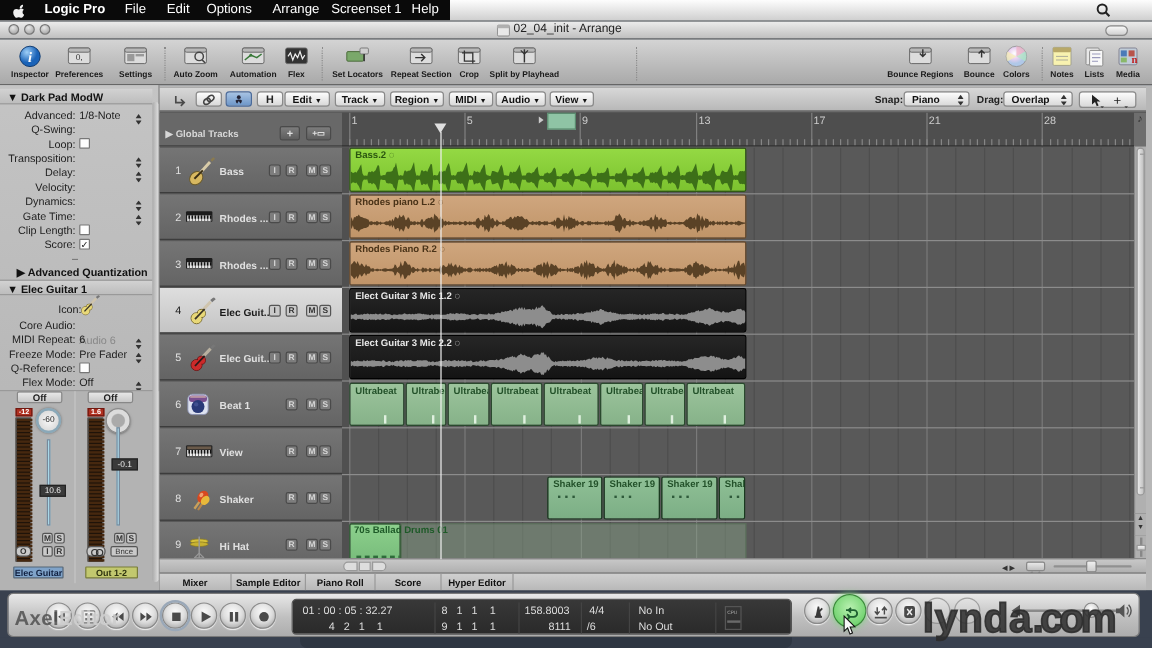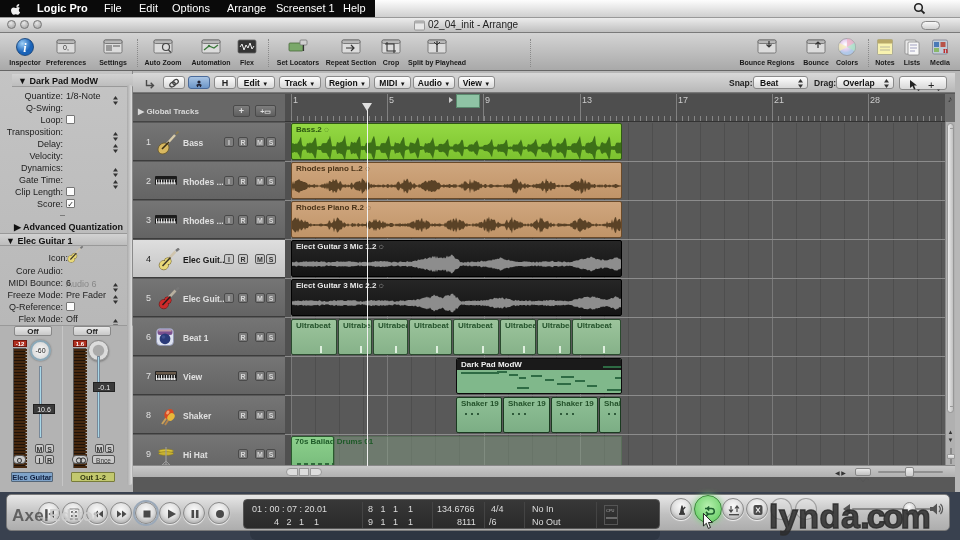--- a/index.html
+++ b/index.html
@@ -185,25 +185,25 @@
     </div>
     <div style="position:absolute;left:137px;top:6px;width:1px;height:28px;border-left:1px dotted #8a8a8a"></div>
     <div style="position:absolute;left:268px;top:6px;width:1px;height:28px;border-left:1px dotted #8a8a8a"></div>
     <div style="position:absolute;left:530px;top:6px;width:1px;height:28px;border-left:1px dotted #8a8a8a"></div>
     <div style="position:absolute;left:868px;top:6px;width:1px;height:28px;border-left:1px dotted #8a8a8a"></div>
   </div>
 
 <div class="abs" style="left:0;top:71px;width:960px;height:421px;background:#b7b7b7"></div>
 
 <div class="abs" style="left:0;top:71px;width:133px;height:421px;background:linear-gradient(#c4c4c4,#b0b0b0);border-right:1px solid #8a8a8a">
-<div style="position:absolute;left:12px;top:3px;width:127px;height:13px;background:linear-gradient(#d2d2d2,#bdbdbd);border-bottom:1px solid #999">
+<div style="position:absolute;left:0;top:3px;width:127px;height:13px;background:linear-gradient(#d2d2d2,#bdbdbd);border-bottom:1px solid #999">
       <span style="position:absolute;left:6px;top:2px;color:#111;font:bold 9px 'Liberation Sans',sans-serif">▼ Dark Pad ModW</span>
     </div>
     <div style="position:absolute;left:0;top:19px;width:127px;height:12px">
-      <div style="position:absolute;right:64px;top:1px;color:#222;font:9px 'Liberation Sans',sans-serif;white-space:nowrap">Quantize:</div>
+      <div style="position:absolute;right:64px;top:1px;color:#222;font:9px 'Liberation Sans',sans-serif;white-space:nowrap">Advanced:</div>
       <div style="position:absolute;left:66px;top:1px;color:#222;font:9px 'Liberation Sans',sans-serif;white-space:nowrap">1/8-Note</div>
       <div style="position:absolute;right:9px;top:1px"><svg width="5" height="9" viewBox="0 0 5 9">
           <path d="M2.5 0 L5 3.5 H0 Z" fill="#333"></path>
           <path d="M2.5 9 L5 5.5 H0 Z" fill="#333"></path>
         </svg></div>
     </div>
     <div style="position:absolute;left:0;top:31px;width:127px;height:12px">
       <div style="position:absolute;right:64px;top:1px;color:#222;font:9px 'Liberation Sans',sans-serif;white-space:nowrap">Q-Swing:</div>
     </div>
     <div style="position:absolute;left:0;top:43px;width:127px;height:12px">
@@ -266,21 +266,21 @@
           <circle cx="13.8" cy="13.2" r="2.9" fill="#e8d878"></circle>
           <circle cx="9.8" cy="17.2" r="4.1" fill="#e8d878"></circle>
           <line x1="16.5" y1="9.5" x2="8.5" y2="18" stroke="#3a3426" stroke-width="1.5"></line>
         </svg></div>
     </div>
     <div style="position:absolute;left:0;top:194px;width:127px;height:12px">
       <div style="position:absolute;right:64px;top:1px;color:#222;font:9px 'Liberation Sans',sans-serif;white-space:nowrap">Core Audio:</div>
       <div style="position:absolute;left:66px;top:14px;color:#888;font:9px 'Liberation Sans',sans-serif;white-space:nowrap">Audio 6</div>
     </div>
     <div style="position:absolute;left:0;top:206px;width:127px;height:12px">
-      <div style="position:absolute;right:64px;top:1px;color:#222;font:9px 'Liberation Sans',sans-serif;white-space:nowrap">MIDI Bounce:</div>
+      <div style="position:absolute;right:64px;top:1px;color:#222;font:9px 'Liberation Sans',sans-serif;white-space:nowrap">MIDI Repeat:</div>
       <div style="position:absolute;left:66px;top:1px;color:#222;font:9px 'Liberation Sans',sans-serif;white-space:nowrap">6</div>
       <div style="position:absolute;right:9px;top:1px"><svg width="5" height="9" viewBox="0 0 5 9">
           <path d="M2.5 0 L5 3.5 H0 Z" fill="#333"></path>
           <path d="M2.5 9 L5 5.5 H0 Z" fill="#333"></path>
         </svg></div>
     </div>
     <div style="position:absolute;left:0;top:218px;width:127px;height:12px">
       <div style="position:absolute;right:64px;top:1px;color:#222;font:9px 'Liberation Sans',sans-serif;white-space:nowrap">Freeze Mode:</div>
       <div style="position:absolute;left:66px;top:1px;color:#222;font:9px 'Liberation Sans',sans-serif;white-space:nowrap">Pre Fader</div>
       <div style="position:absolute;right:9px;top:1px"><svg width="5" height="9" viewBox="0 0 5 9">
@@ -431,21 +431,21 @@
           <path d="M4 4 L2.2 7 M4 4 L5.8 7 M3 4.5 L1.5 5.5 M5 4.5 L6.5 5.5" stroke="#223" stroke-width="1.2"></path>
         </svg></div>
       <div style="position:absolute;left:81px;top:3px;width:22px;height:13px;background:linear-gradient(#fdfdfd,#d8d8d8);border:1px solid #8a8a8a;border-radius:3px;text-align:center;color:#222;font:bold 9px/13px 'Liberation Sans',sans-serif">H</div>
       <div style="position:absolute;left:104px;top:3px;width:38px;height:13px;background:linear-gradient(#fdfdfd,#d8d8d8);border:1px solid #8a8a8a;border-radius:3px;color:#111;font:bold 8.5px/13px 'Liberation Sans',sans-serif;text-align:center">Edit <span style="font-size:6px">▼</span></div>
       <div style="position:absolute;left:146px;top:3px;width:42px;height:13px;background:linear-gradient(#fdfdfd,#d8d8d8);border:1px solid #8a8a8a;border-radius:3px;color:#111;font:bold 8.5px/13px 'Liberation Sans',sans-serif;text-align:center">Track <span style="font-size:6px">▼</span></div>
       <div style="position:absolute;left:192px;top:3px;width:45px;height:13px;background:linear-gradient(#fdfdfd,#d8d8d8);border:1px solid #8a8a8a;border-radius:3px;color:#111;font:bold 8.5px/13px 'Liberation Sans',sans-serif;text-align:center">Region <span style="font-size:6px">▼</span></div>
       <div style="position:absolute;left:241px;top:3px;width:37px;height:13px;background:linear-gradient(#fdfdfd,#d8d8d8);border:1px solid #8a8a8a;border-radius:3px;color:#111;font:bold 8.5px/13px 'Liberation Sans',sans-serif;text-align:center">MIDI <span style="font-size:6px">▼</span></div>
       <div style="position:absolute;left:280px;top:3px;width:42px;height:13px;background:linear-gradient(#fdfdfd,#d8d8d8);border:1px solid #8a8a8a;border-radius:3px;color:#111;font:bold 8.5px/13px 'Liberation Sans',sans-serif;text-align:center">Audio <span style="font-size:6px">▼</span></div>
       <div style="position:absolute;left:325px;top:3px;width:37px;height:13px;background:linear-gradient(#fdfdfd,#d8d8d8);border:1px solid #8a8a8a;border-radius:3px;color:#111;font:bold 8.5px/13px 'Liberation Sans',sans-serif;text-align:center">View <span style="font-size:6px">▼</span></div>
       <div style="position:absolute;left:596px;top:5px;color:#222;font:bold 8.5px 'Liberation Sans',sans-serif">Snap:</div>
-      <div style="position:absolute;left:620px;top:3px;width:55px;height:13px;background:linear-gradient(#fdfdfd,#d8d8d8);border:1px solid #8a8a8a;border-radius:3px;color:#111;font:bold 8.5px/13px 'Liberation Sans',sans-serif;text-align:left"><span style="margin-left:6px">Beat</span><span style="position:absolute;right:4px;top:2px"><svg width="5" height="9" viewBox="0 0 5 9">
+      <div style="position:absolute;left:620px;top:3px;width:55px;height:13px;background:linear-gradient(#fdfdfd,#d8d8d8);border:1px solid #8a8a8a;border-radius:3px;color:#111;font:bold 8.5px/13px 'Liberation Sans',sans-serif;text-align:left"><span style="margin-left:6px">Piano</span><span style="position:absolute;right:4px;top:2px"><svg width="5" height="9" viewBox="0 0 5 9">
             <path d="M2.5 0 L5 3.5 H0 Z" fill="#333"></path>
             <path d="M2.5 9 L5 5.5 H0 Z" fill="#333"></path>
           </svg></span></div>
       <div style="position:absolute;left:681px;top:5px;color:#222;font:bold 8.5px 'Liberation Sans',sans-serif">Drag:</div>
       <div style="position:absolute;left:703px;top:3px;width:58px;height:13px;background:linear-gradient(#fdfdfd,#d8d8d8);border:1px solid #8a8a8a;border-radius:3px;color:#111;font:bold 8.5px/13px 'Liberation Sans',sans-serif;text-align:left"><span style="margin-left:6px">Overlap</span><span style="position:absolute;right:4px;top:2px"><svg width="5" height="9" viewBox="0 0 5 9">
             <path d="M2.5 0 L5 3.5 H0 Z" fill="#333"></path>
             <path d="M2.5 9 L5 5.5 H0 Z" fill="#333"></path>
           </svg></span></div>
       <div style="position:absolute;left:766px;top:3px;width:48px;height:14px;background:linear-gradient(#fdfdfd,#d8d8d8);border:1px solid #8a8a8a;border-radius:3px"><svg width="46" height="12" viewBox="0 0 46 12">
           <path d="M10 1 L10 9 L12.5 7 L14 10.5 L15.5 10 L14 6.5 L17 6.5 Z" fill="#222"></path>
@@ -879,38 +879,20 @@
         <div style="position:absolute;left:22px;top:26px;width:1.5px;height:7px;background:#dff0df"></div>
       </div>
       <div style="position:absolute;left:252px;top:196px;width:34px;height:36px;background:linear-gradient(#9cc49c,#86b289);border:1px solid #2a4a2e;border-radius:2px;overflow:hidden">
         <div style="position:absolute;left:4px;top:1px;color:#23512a;font:bold 8px 'Liberation Sans',sans-serif;white-space:nowrap">Ultrabeat</div>
         <div style="position:absolute;left:21px;top:26px;width:1.5px;height:7px;background:#dff0df"></div>
       </div>
       <div style="position:absolute;left:287px;top:196px;width:49px;height:36px;background:linear-gradient(#9cc49c,#86b289);border:1px solid #2a4a2e;border-radius:2px;overflow:hidden">
         <div style="position:absolute;left:4px;top:1px;color:#23512a;font:bold 8px 'Liberation Sans',sans-serif;white-space:nowrap">Ultrabeat</div>
         <div style="position:absolute;left:30px;top:26px;width:1.5px;height:7px;background:#dff0df"></div>
       </div>
-      <div style="position:absolute;left:171px;top:235px;width:166px;height:36px;background:#80b88b;border:1px solid #0a0a0a;border-radius:2px;overflow:hidden">
-        <div style="position:absolute;left:0;top:0;width:100%;height:11px;background:#1a1a1a"></div>
-        <div style="position:absolute;left:4px;top:1px;color:#f0f0f0;font:bold 8px 'Liberation Sans',sans-serif">Dark Pad ModW</div>
-        <div style="position:absolute;left:4px;top:13px;width:38px;height:2px;background:#2e6b44"></div>
-        <div style="position:absolute;left:40px;top:12px;width:10px;height:2px;background:#2e6b44"></div>
-        <div style="position:absolute;left:52px;top:15px;width:9px;height:2px;background:#2e6b44"></div>
-        <div style="position:absolute;left:62px;top:18px;width:7px;height:2px;background:#2e6b44"></div>
-        <div style="position:absolute;left:74px;top:16px;width:11px;height:2px;background:#2e6b44"></div>
-        <div style="position:absolute;left:88px;top:20px;width:9px;height:2px;background:#2e6b44"></div>
-        <div style="position:absolute;left:104px;top:17px;width:13px;height:2px;background:#2e6b44"></div>
-        <div style="position:absolute;left:118px;top:21px;width:10px;height:2px;background:#2e6b44"></div>
-        <div style="position:absolute;left:146px;top:7px;width:22px;height:2px;background:#2e6b44"></div>
-        <div style="position:absolute;left:158px;top:18px;width:12px;height:2px;background:#2e6b44"></div>
-        <div style="position:absolute;left:100px;top:24px;width:14px;height:2px;background:#2e6b44"></div>
-        <div style="position:absolute;left:130px;top:26px;width:10px;height:2px;background:#2e6b44"></div>
-        <div style="position:absolute;left:60px;top:28px;width:12px;height:2px;background:#2e6b44"></div>
-        <div style="position:absolute;left:150px;top:30px;width:16px;height:2px;background:#2e6b44"></div>
-      </div>
       <div style="position:absolute;left:171px;top:274px;width:46px;height:36px;background:linear-gradient(#8fc096,#7cae85);border:1px solid #1a3a20;border-radius:2px;overflow:hidden">
         <div style="position:absolute;left:4px;top:1px;color:#23512a;font:bold 8px 'Liberation Sans',sans-serif;white-space:nowrap">Shaker 19</div>
         <div style="position:absolute;left:8px;top:15px;width:2px;height:1.5px;background:#2e5a3a"></div>
         <div style="position:absolute;left:14px;top:15px;width:2px;height:1.5px;background:#2e5a3a"></div>
         <div style="position:absolute;left:20px;top:15px;width:2px;height:1.5px;background:#2e5a3a"></div>
       </div>
       <div style="position:absolute;left:218px;top:274px;width:47px;height:36px;background:linear-gradient(#8fc096,#7cae85);border:1px solid #1a3a20;border-radius:2px;overflow:hidden">
         <div style="position:absolute;left:4px;top:1px;color:#23512a;font:bold 8px 'Liberation Sans',sans-serif;white-space:nowrap">Shaker 19</div>
         <div style="position:absolute;left:8px;top:15px;width:2px;height:1.5px;background:#2e5a3a"></div>
         <div style="position:absolute;left:14px;top:15px;width:2px;height:1.5px;background:#2e5a3a"></div>
@@ -961,20 +943,27 @@
       <div class="abs" style="left:166px;top:2px;width:10px;height:8px;background:#ddd;border:1px solid #999"></div>
       <div class="abs" style="left:177px;top:2px;width:12px;height:8px;background:#ddd;border:1px solid #999;border-radius:0 4px 4px 0"></div>
     <div class="abs" style="left:702px;top:3px;color:#333;font:6px 'Liberation Sans',sans-serif">◀&nbsp;▶</div>
     <div class="abs" style="left:722px;top:2px;width:16px;height:8px;background:linear-gradient(#e8e8e8,#c0c0c0);border:1px solid #888;border-radius:2px"><svg width="14" height="6" viewBox="0 0 14 6">
           <path d="M1 3 L4 1 L7 5 L10 1 L13 3" stroke="#555" fill="none" stroke-width="1"></path>
         </svg></div>
     <div class="abs" style="left:745px;top:5px;width:65px;height:2px;background:#909090;border-radius:1px"></div>
     <div class="abs" style="left:772px;top:1px;width:9px;height:10px;background:linear-gradient(#f0f0f0,#ccc);border:1px solid #888;border-radius:2px"></div>
   </div>
 
+  <div class="abs" style="left:0;top:404px;width:822px;height:15px;background:linear-gradient(#d0d0d0,#b8b8b8);border-top:1px solid #999">
+    <div class="abs" style="left:0;top:0;width:60px;height:15px;border-right:1px solid #999;color:#111;font:bold 8px/15px 'Liberation Sans',sans-serif;text-align:center">Mixer</div>
+    <div class="abs" style="left:60px;top:0;width:62px;height:15px;border-right:1px solid #999;color:#111;font:bold 8px/15px 'Liberation Sans',sans-serif;text-align:center">Sample Editor</div>
+    <div class="abs" style="left:122px;top:0;width:58px;height:15px;border-right:1px solid #999;color:#111;font:bold 8px/15px 'Liberation Sans',sans-serif;text-align:center">Piano Roll</div>
+    <div class="abs" style="left:180px;top:0;width:55px;height:15px;border-right:1px solid #999;color:#111;font:bold 8px/15px 'Liberation Sans',sans-serif;text-align:center">Score</div>
+    <div class="abs" style="left:235px;top:0;width:60px;height:15px;border-right:1px solid #999;color:#111;font:bold 8px/15px 'Liberation Sans',sans-serif;text-align:center">Hyper Editor</div>
+  </div>
 </div>
 
 <div class="abs" style="left:0;top:492px;width:960px;height:48px;background:#39414f"></div>
 <div class="abs" style="left:6px;top:494px;width:944px;height:37px;background:linear-gradient(#e8e8e8,#c0c0c0 55%,#adadad);border:1px solid #7a7a7a;border-radius:5px"></div>
 <div class="abs" style="left:0px;top:498px;width:250px;height:30px">
     <div style="position:absolute;left:38px;top:4px;width:22px;height:22px;border-radius:50%;background:radial-gradient(circle at 50% 35%,#fafafa,#c2c2c2);border:1px solid #8a8a8a;box-shadow:0 1px 1px rgba(255,255,255,0.8), inset 0 -2px 3px rgba(0,0,0,0.12);"><svg width="22" height="22" viewBox="0 0 22 22">
         <rect x="6.5" y="7" width="1.8" height="8" fill="#4a4a4a"></rect>
         <path d="M15 7 L9.5 11 L15 15 Z" fill="#4a4a4a"></path>
       </svg></div>
     <div style="position:absolute;left:62px;top:4px;width:22px;height:22px;border-radius:50%;background:radial-gradient(circle at 50% 35%,#fafafa,#c2c2c2);border:1px solid #8a8a8a;box-shadow:0 1px 1px rgba(255,255,255,0.8), inset 0 -2px 3px rgba(0,0,0,0.12);"><svg width="22" height="22" viewBox="0 0 22 22">
@@ -1005,25 +994,25 @@
     <div style="position:absolute;left:208px;top:4px;width:22px;height:22px;border-radius:50%;background:radial-gradient(circle at 50% 35%,#fafafa,#c2c2c2);border:1px solid #8a8a8a;box-shadow:0 1px 1px rgba(255,255,255,0.8), inset 0 -2px 3px rgba(0,0,0,0.12);"><svg width="22" height="22" viewBox="0 0 22 22">
         <circle cx="11" cy="11" r="4" fill="#4a4a4a"></circle>
       </svg></div>
   </div>
 <div class="abs" style="left:243px;top:499px;width:417px;height:30px;background:linear-gradient(#383838,#2a2a2a);border:1px solid #555;border-radius:4px">
   <div class="abs" style="left:118px;top:2px;width:1px;height:26px;background:#444"></div>
   <div class="abs" style="left:188px;top:2px;width:1px;height:26px;background:#444"></div>
   <div class="abs" style="left:240px;top:2px;width:1px;height:26px;background:#444"></div>
   <div class="abs" style="left:280px;top:2px;width:1px;height:26px;background:#444"></div>
   <div class="abs" style="left:352px;top:2px;width:1px;height:26px;background:#444"></div>
-  <div style="position:absolute;left:8px;top:4px;color:#ddd;font:9px 'Liberation Sans',sans-serif;white-space:nowrap;text-align:left">01 : 00 : 07 : 20.01</div>
+  <div style="position:absolute;left:8px;top:4px;color:#ddd;font:9px 'Liberation Sans',sans-serif;white-space:nowrap;text-align:left">01 : 00 : 05 : 32.27</div>
     <div style="position:absolute;left:30px;top:17px;color:#ddd;font:9px 'Liberation Sans',sans-serif;white-space:nowrap;text-align:left">4&nbsp;&nbsp;&nbsp;2&nbsp;&nbsp;&nbsp;1&nbsp;&nbsp;&nbsp;&nbsp;1</div>
     <div style="position:absolute;left:124px;top:4px;color:#ddd;font:9px 'Liberation Sans',sans-serif;white-space:nowrap;text-align:left">8&nbsp;&nbsp;&nbsp;1&nbsp;&nbsp;&nbsp;1&nbsp;&nbsp;&nbsp;&nbsp;1</div>
     <div style="position:absolute;left:124px;top:17px;color:#ddd;font:9px 'Liberation Sans',sans-serif;white-space:nowrap;text-align:center">9&nbsp;&nbsp;&nbsp;1&nbsp;&nbsp;&nbsp;1&nbsp;&nbsp;&nbsp;&nbsp;1</div>
-    <div style="position:absolute;left:193px;top:4px;color:#ddd;font:9px 'Liberation Sans',sans-serif;white-space:nowrap;text-align:right">134.6766</div>
+    <div style="position:absolute;left:193px;top:4px;color:#ddd;font:9px 'Liberation Sans',sans-serif;white-space:nowrap;text-align:right">158.8003</div>
     <div style="position:absolute;left:213px;top:17px;color:#ddd;font:9px 'Liberation Sans',sans-serif;white-space:nowrap;text-align:right">8111</div>
     <div style="position:absolute;left:247px;top:4px;color:#ddd;font:9px 'Liberation Sans',sans-serif;white-space:nowrap;text-align:left">4/4</div>
     <div style="position:absolute;left:245px;top:17px;color:#ddd;font:9px 'Liberation Sans',sans-serif;white-space:nowrap;text-align:left">/6</div>
     <div style="position:absolute;left:288px;top:4px;color:#ddd;font:9px 'Liberation Sans',sans-serif;white-space:nowrap;text-align:left">No In</div>
     <div style="position:absolute;left:288px;top:17px;color:#ddd;font:9px 'Liberation Sans',sans-serif;white-space:nowrap;text-align:left">No Out</div>
     <div style="position:absolute;left:360px;top:5px;width:14px;height:20px;border:1px solid #555">
       <div style="position:absolute;left:1px;top:2px;color:#aaa;font:4px 'Liberation Sans',sans-serif">CPU</div>
       <div style="position:absolute;left:1px;top:11px;width:11px;height:2px;background:#6a6a6a"></div>
     </div>
 </div>

